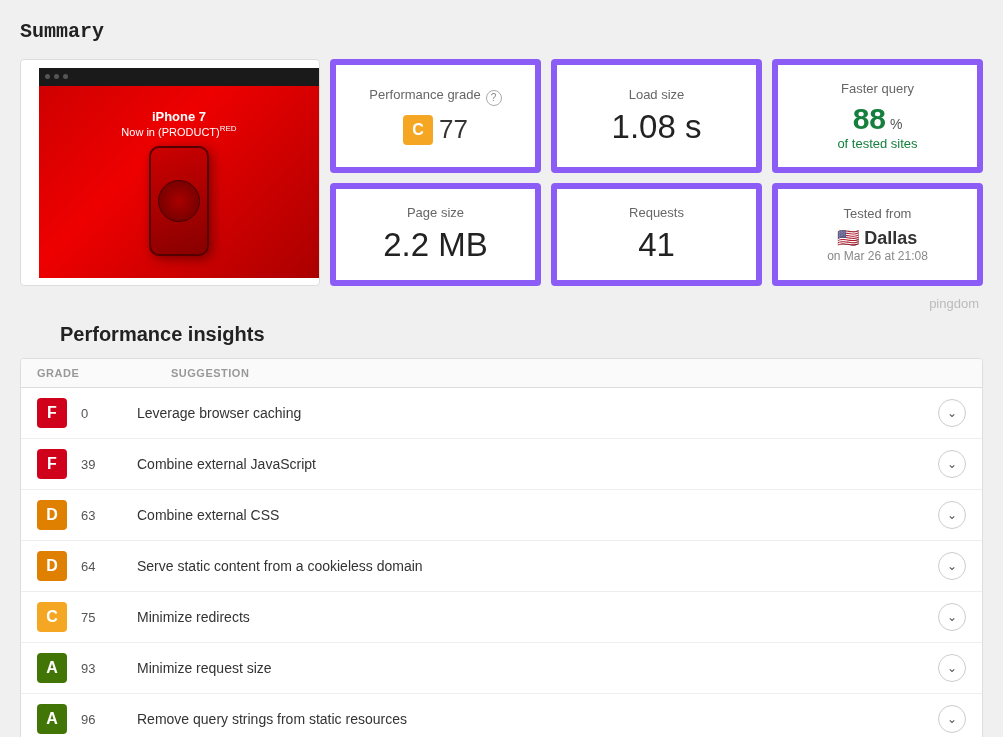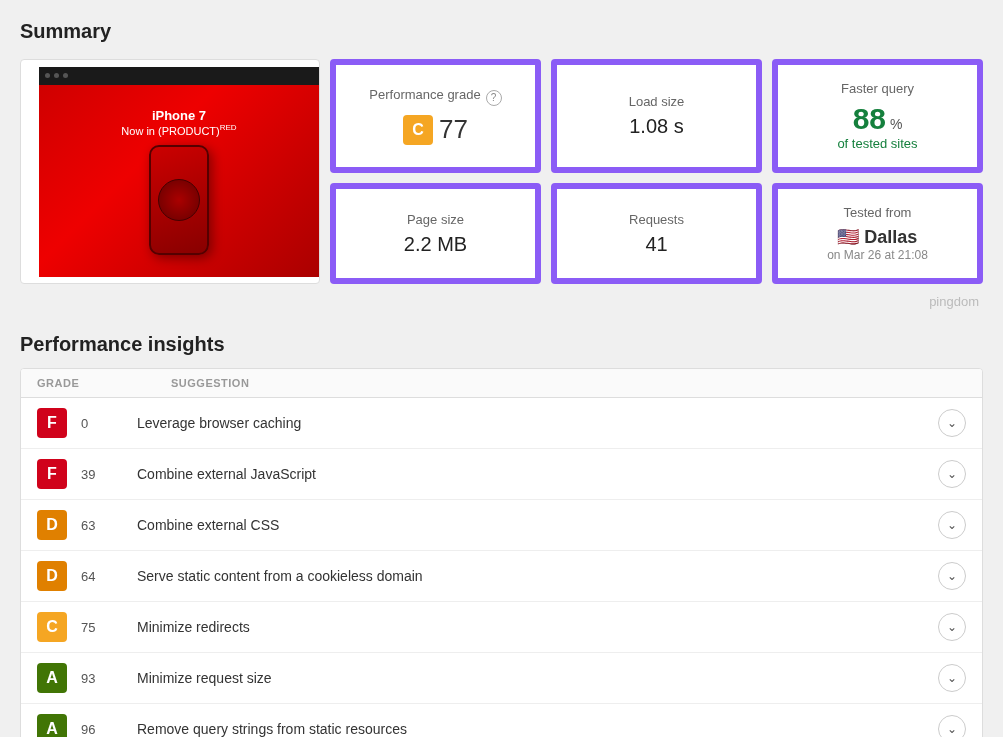--- a/index.html
+++ b/index.html
@@ -13,20 +13,21 @@
       max-width: 1003px;
       margin: 0 auto;
       padding: 20px 20px;
       background: #f0f0f0;
     }
     .section-title {
       font-size: 20px;
       font-weight: 600;
       margin-bottom: 16px;
       color: #222;
+      font-family: Liberation Mono, monospace;
     }
 
     
     .summary-grid {
       display: grid;
       grid-template-columns: 300px 1fr 1fr 1fr;
       grid-template-rows: auto auto;
       gap: 10px;
       margin-bottom: 10px;
     }
@@ -113,21 +114,21 @@
       justify-content: center;
       text-align: center;
       min-height: 100px;
     }
     .card-label {
       font-size: 13px;
       color: #666;
       margin-bottom: 6px;
     }
     .card-value {
-      font-size: 20px;
+      font-size: 33px;
       font-weight: 300;
       color: #222;
     }
     .card-unit {
       font-size: 14px;
       color: #555;
     }
     .grade-badge {
       display: inline-flex;
       align-items: center;
@@ -191,30 +192,31 @@
       font-weight: 600;
     }
     .tested-sub {
       font-size: 12px;
       color: #888;
     }
     .pingdom-brand {
       text-align: right;
       color: #bbb;
       font-size: 13px;
-      margin-bottom: 24px;
+      margin-bottom: 12px;
       padding-right: 4px;
     }
 
     
     .insights-title {
       font-size: 20px;
       font-weight: 600;
       margin-bottom: 12px;
       color: #222;
+      margin-left: 40px;
     }
     .insights-table {
       width: 100%;
       border-collapse: collapse;
       background: #fff;
       border: 1px solid #ddd;
       border-radius: 4px;
       overflow: hidden;
     }
     .insights-header {

